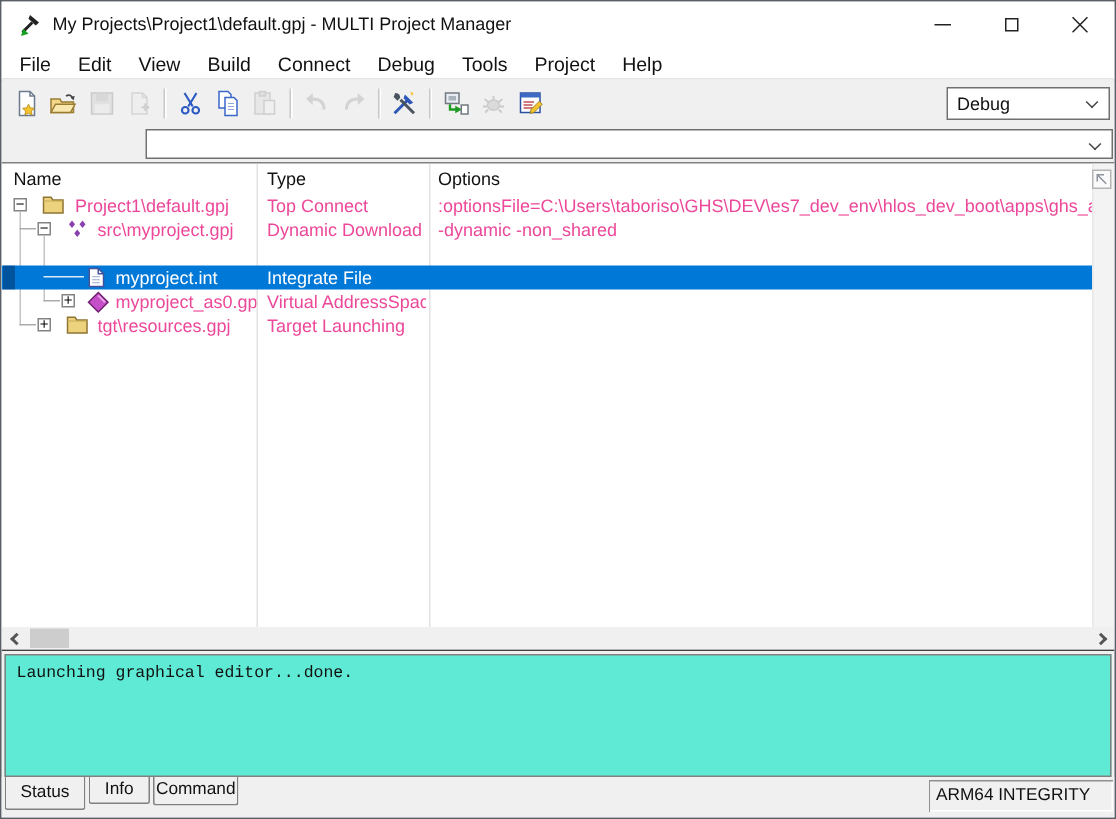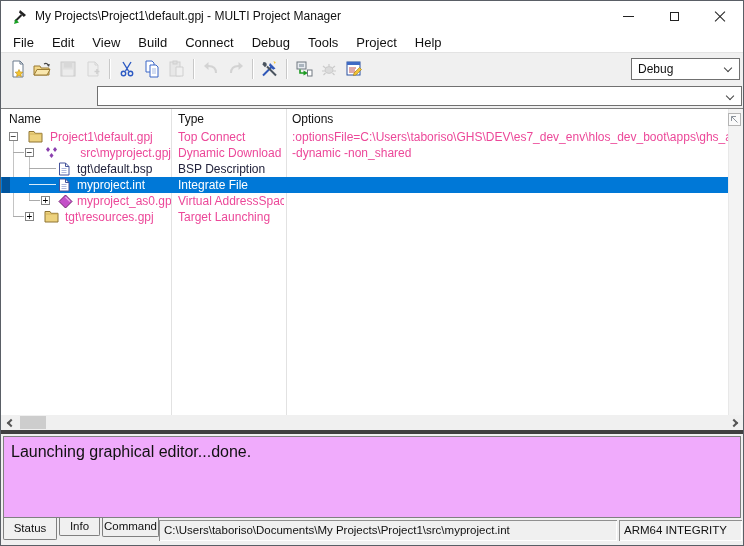--- a/index.html
+++ b/index.html
@@ -25,42 +25,42 @@
   .tb-sep{width:1px;height:20px;background:#c8c8c8;box-shadow:1px 0 0 #fff;margin:0 4px;}
   .combo{background:#fff;border:1px solid #707070;display:flex;align-items:center;font-size:12px;color:#111;position:relative;}
   .chev{width:6px;height:6px;border-right:1.4px solid #444;border-bottom:1.4px solid #444;transform:rotate(45deg);position:absolute;right:8px;top:6px;}
   .debug-combo{position:absolute;right:3px;top:4px;width:109px;height:22px;padding-left:6px;}
   
   .findbar{position:absolute;left:0;top:83px;right:0;height:24px;background:#f0f0f0;}
   .find-combo{position:absolute;left:4px;top:2px;width:87px;height:20px;padding-left:6px;}
   .find-field{position:absolute;left:96px;top:2px;width:645px;height:20px;background:#fff;border:1px solid #707070;}
   .find-field input{position:absolute;left:2px;top:1px;width:620px;height:16px;border:none;outline:none;font-size:12px;font-family:"Liberation Sans",sans-serif;background:transparent;}
   
-  .treepanel{position:absolute;left:0;top:107px;width:742px;height:326px;background:#fff;border-top:1px solid #808080;border-bottom:4px solid #404040;overflow:hidden;}
+  .treepanel{position:absolute;left:0;top:107px;width:742px;height:326px;background:#fff;border-top:1px solid #808080;border-bottom:1px solid #404040;overflow:hidden;}
   .col-guide{position:absolute;top:0;bottom:15px;width:1px;background:#e2e2e2;z-index:0;}
   .tree-guide{position:absolute;width:1px;background:#c4c4c4;z-index:0;}
   .hdr-cell{position:absolute;top:3px;font-size:12px;color:#111;z-index:3;}
   .tree-row{position:absolute;left:0;width:727px;height:16px;z-index:1;font-size:12px;line-height:16px;}
   .tree-row.selected{background:#0078d7;}
   .sel-band{position:absolute;left:1px;top:0;width:8px;height:16px;background:rgba(0,25,64,.38);}
   .expand{position:absolute;top:3px;width:9px;height:9px;background:#fff;border:1px solid #848484;font-size:10px;line-height:7px;text-align:center;color:#000;z-index:2;}
   .treeicon{position:absolute;top:1px;}
   .cell{position:absolute;white-space:nowrap;}
   .c-red{color:#ec4899;} .c-dark{color:#23233c;} .c-white{color:#fff;}
   .dash{position:absolute;top:7px;height:1px;background:#ababab;}
   .tree-row.selected .dash{background:rgba(255,255,255,.85);}
   .right-strip{position:absolute;right:0;top:0;width:15px;bottom:15px;background:#f3f3f3;border-left:1px solid #e8e8e8;z-index:2;}
   .corner-btn{position:absolute;right:2px;top:4px;width:13px;height:13px;background:#fafafa;border:1px solid #b4b4b4;display:flex;align-items:center;justify-content:center;z-index:4;}
   .hscroll{position:absolute;left:0;right:0;bottom:0;height:15px;background:#f0f0f0;z-index:3;}
   .sbtn{position:absolute;top:0;width:16px;height:15px;display:flex;align-items:center;justify-content:center;}
   .arr-l{width:6px;height:6px;border-left:2px solid #555;border-bottom:2px solid #555;transform:rotate(45deg);margin-left:3px;}
   .arr-r{width:6px;height:6px;border-right:2px solid #555;border-top:2px solid #555;transform:rotate(45deg);margin-right:3px;}
   .thumb{position:absolute;left:19px;top:1px;width:26px;height:13px;background:#cdcdcd;}
   
-  .console{position:absolute;left:2px;top:435px;width:738px;height:82px;background:#f0abfc;border:1px solid #808080;font-family:Liberation Sans, sans-serif;font-size:16px;color:#111;padding:6px 7px;}
+  .console{position:absolute;left:2px;top:435px;width:738px;height:82px;background:#5eead4;border:1px solid #808080;font-family:Liberation Mono, monospace;font-size:11px;color:#111;padding:6px 7px;}
   
   .footer{position:absolute;left:0;top:517px;right:0;height:27px;background:#f0f0f0;}
   .btab{position:absolute;top:0;background:#f0f0f0;border:1px solid #808080;border-top:none;border-radius:0 0 2px 2px;font-size:11.5px;color:#111;text-align:center;}
   .btab.active{z-index:2;}
   .sfield{position:absolute;top:2px;height:21px;background:#f0f0f0;box-shadow:inset 1px 1px 0 #909090, inset -1px -1px 0 #ffffff;font-size:11.5px;color:#111;line-height:21px;padding-left:5px;white-space:nowrap;overflow:hidden;}
 </style>
 </head>
 <body>
 
 <div class="window">
@@ -243,33 +243,23 @@
         <span class="cell c-red" style="left: 291px; width: 436px; overflow: hidden;">:optionsFile=C:\Users\taboriso\GHS\DEV\es7_dev_env\hlos_dev_boot\apps\ghs_apps_pro</span>
       </div>
       <div class="tree-row" style="top: 36px;">
         <div class="dash" style="left: 12px; width: 11px;"></div>
         <div class="expand" style="left: 24px;">−</div>
         <span class="treeicon" style="left: 43px;"><svg width="15" height="14" viewBox="0 0 15 14">
             <path d="M4 1l2 2.5L4 6 2 3.5z" fill="#8a3fae"></path>
             <path d="M11 1l2 2.5L11 6 9 3.5z" fill="#8a3fae"></path>
             <path d="M7.5 7l2 2.5-2 2.5-2-2.5z" fill="#8a3fae"></path>
           </svg></span>
-        <span class="cell c-red" style="left: 64px; width: 106px; overflow: hidden; text-align: right;">src\myproject.gpj</span>
+        <span class="cell c-red" style="left: 64px; width: 106px; overflow: hidden;">src\myproject.gpj</span>
         <span class="cell c-red" style="left: 177px; width: 106px; overflow: hidden;">Dynamic Download</span>
         <span class="cell c-red" style="left: 291px; width: 436px; overflow: hidden;">-dynamic -non_shared</span>
-      </div>
-      <div class="tree-row" style="top: 52px;">
-        <div class="dash" style="left: 28px; width: 27px;"></div>
-        <span class="treeicon" style="left: 57px;"><svg width="12" height="14" viewBox="0 0 12 14">
-            <path d="M1.5 1h6L11 4.5V13H1.5z" fill="#fff" stroke="#44539b"></path>
-            <path d="M7.5 1v3.5H11" fill="none" stroke="#44539b"></path>
-            <path d="M3.5 6.5h5M3.5 8.5h5M3.5 10.5h5" stroke="#9aa6d4" stroke-width=".8"></path>
-          </svg></span>
-        <span class="cell c-dark" style="left: 76px; width: 94px; overflow: hidden;">tgt\default.bsp</span>
-        <span class="cell c-dark" style="left: 177px; width: 106px; overflow: hidden;">BSP Description</span>
       </div>
       <div class="tree-row selected" style="top: 68px;">
         <div class="sel-band"></div>
         <div class="dash" style="left: 28px; width: 27px;"></div>
         <span class="treeicon" style="left: 57px;"><svg width="12" height="14" viewBox="0 0 12 14">
             <path d="M1.5 1h6L11 4.5V13H1.5z" fill="#fff" stroke="#44539b"></path>
             <path d="M7.5 1v3.5H11" fill="none" stroke="#44539b"></path>
             <path d="M3.5 6.5h5M3.5 8.5h5M3.5 10.5h5" stroke="#9aa6d4" stroke-width=".8"></path>
           </svg></span>
         <span class="cell c-white" style="left: 76px; width: 94px; overflow: hidden;">myproject.int</span>
@@ -295,23 +285,20 @@
         <span class="cell c-red" style="left: 64px; width: 106px; overflow: hidden;">tgt\resources.gpj</span>
         <span class="cell c-red" style="left: 177px; width: 106px; overflow: hidden;">Target Launching</span>
       </div>
     </div>
 
   <div class="console">
     <span>Launching graphical editor...done.</span>
   </div>
 
   <div class="footer" id="footer">
-    <div class="sfield" style="left:158px;width:458px;">
-      <span>C:\Users\taboriso\Documents\My Projects\Project1\src\myproject.int</span>
-    </div>
     <div class="sfield" style="left:618px;width:123px;">
       <span>ARM64 INTEGRITY</span>
     </div>
   <div class="btab active" style="left: 2px; width: 54px; height: 22px; line-height: 20px;">Status</div>
       <div class="btab" style="left: 58px; width: 41px; height: 18px; line-height: 16px;">Info</div>
       <div class="btab" style="left: 101px; width: 57px; height: 19px; line-height: 17px;">Command</div>
     </div>
 
 </div>
 

